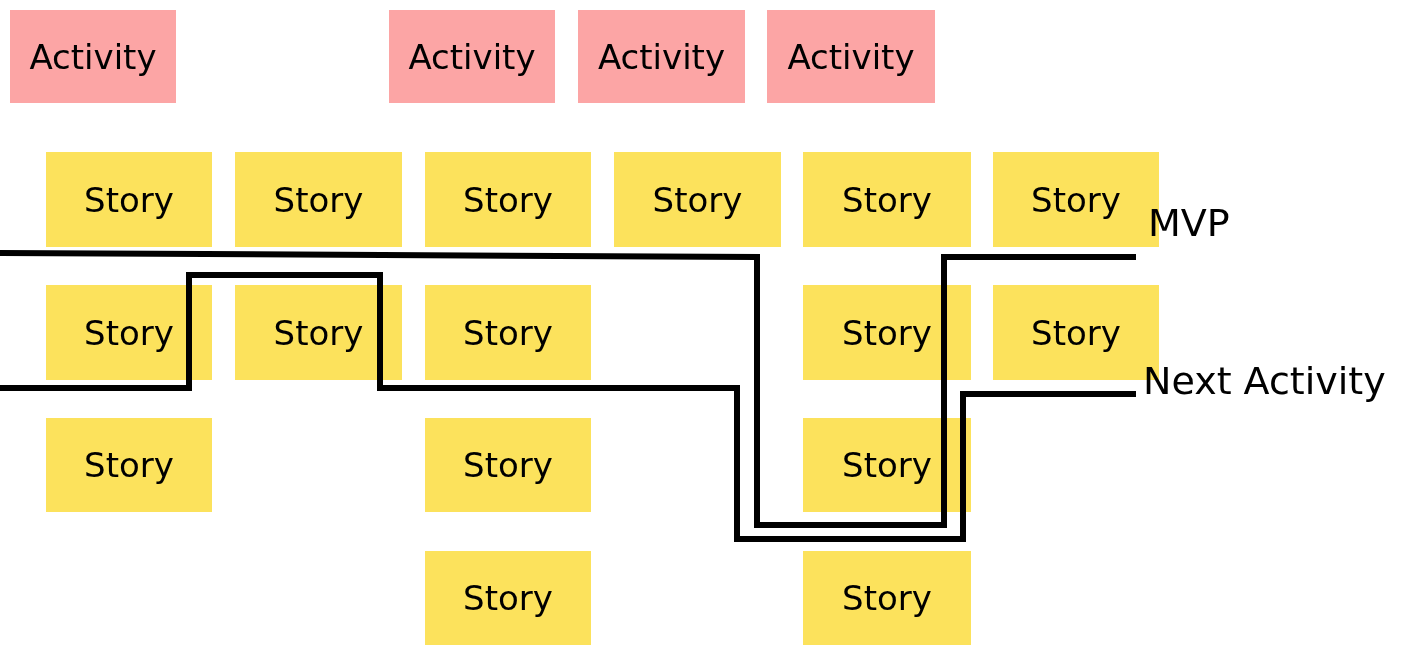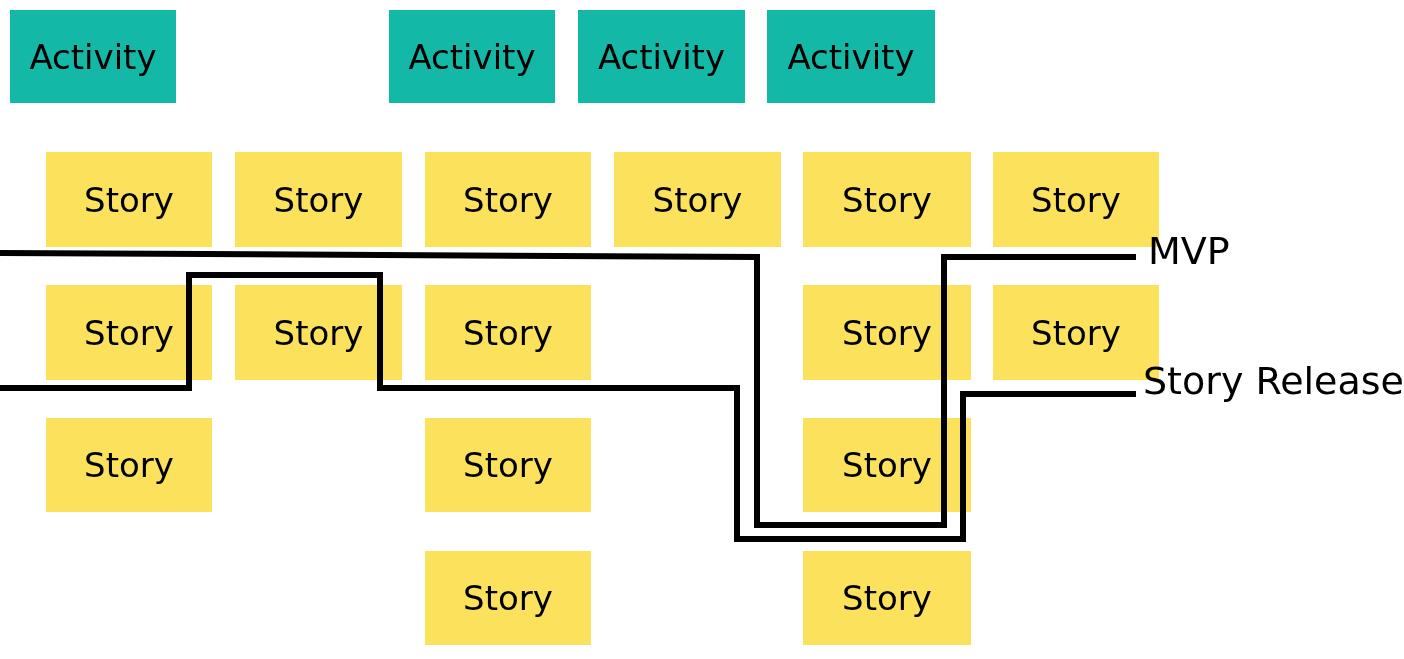--- a/index.html
+++ b/index.html
@@ -24,21 +24,21 @@
     display: flex;
     align-items: center;
     justify-content: center;
     font-size: 34px;
     line-height: 1;
     color: #000000;
     letter-spacing: 0px;
     user-select: none;
   }
   .card.activity {
-    background: #14b8a6;
+    background: #fca5a5;
   }
   .card.story {
     background: #fce25c;
     margin-left: 36px;
   }
   .release-label {
     position: absolute;
     font-size: 38px;
     line-height: 1;
     color: #000000;
@@ -91,17 +91,17 @@
       <div class="card story" style="left: 389px; top: 551px; width: 166px; height: 94px;">Story</div>
       <div class="card story" style="left: 767px; top: 551px; width: 168px; height: 94px;">Story</div>
     </div>
 
   <svg id="release-lines" viewBox="0 0 1404 659">
       <path d="M 0,253 L 757,257 L 757,525 L 944,525 L 944,257 L 1136,257"></path>
       <path d="M 0,388 L 189,388 L 189,275 L 380,275 L 380,388 L 737,388 L 737,539 L 963,539 L 963,394 L 1136,394"></path>
     </svg>
 
   <div id="label-layer">
-      <div class="release-label" style="left: 1148px; top: 232px;">MVP</div>
-      <div class="release-label" style="left: 1143px; top: 362px;">Story Release</div>
+      <div class="release-label" style="left: 1148px; top: 204px;">MVP</div>
+      <div class="release-label" style="left: 1143px; top: 362px;">Next Activity</div>
     </div>
 
 </div>
 
 </body></html>

